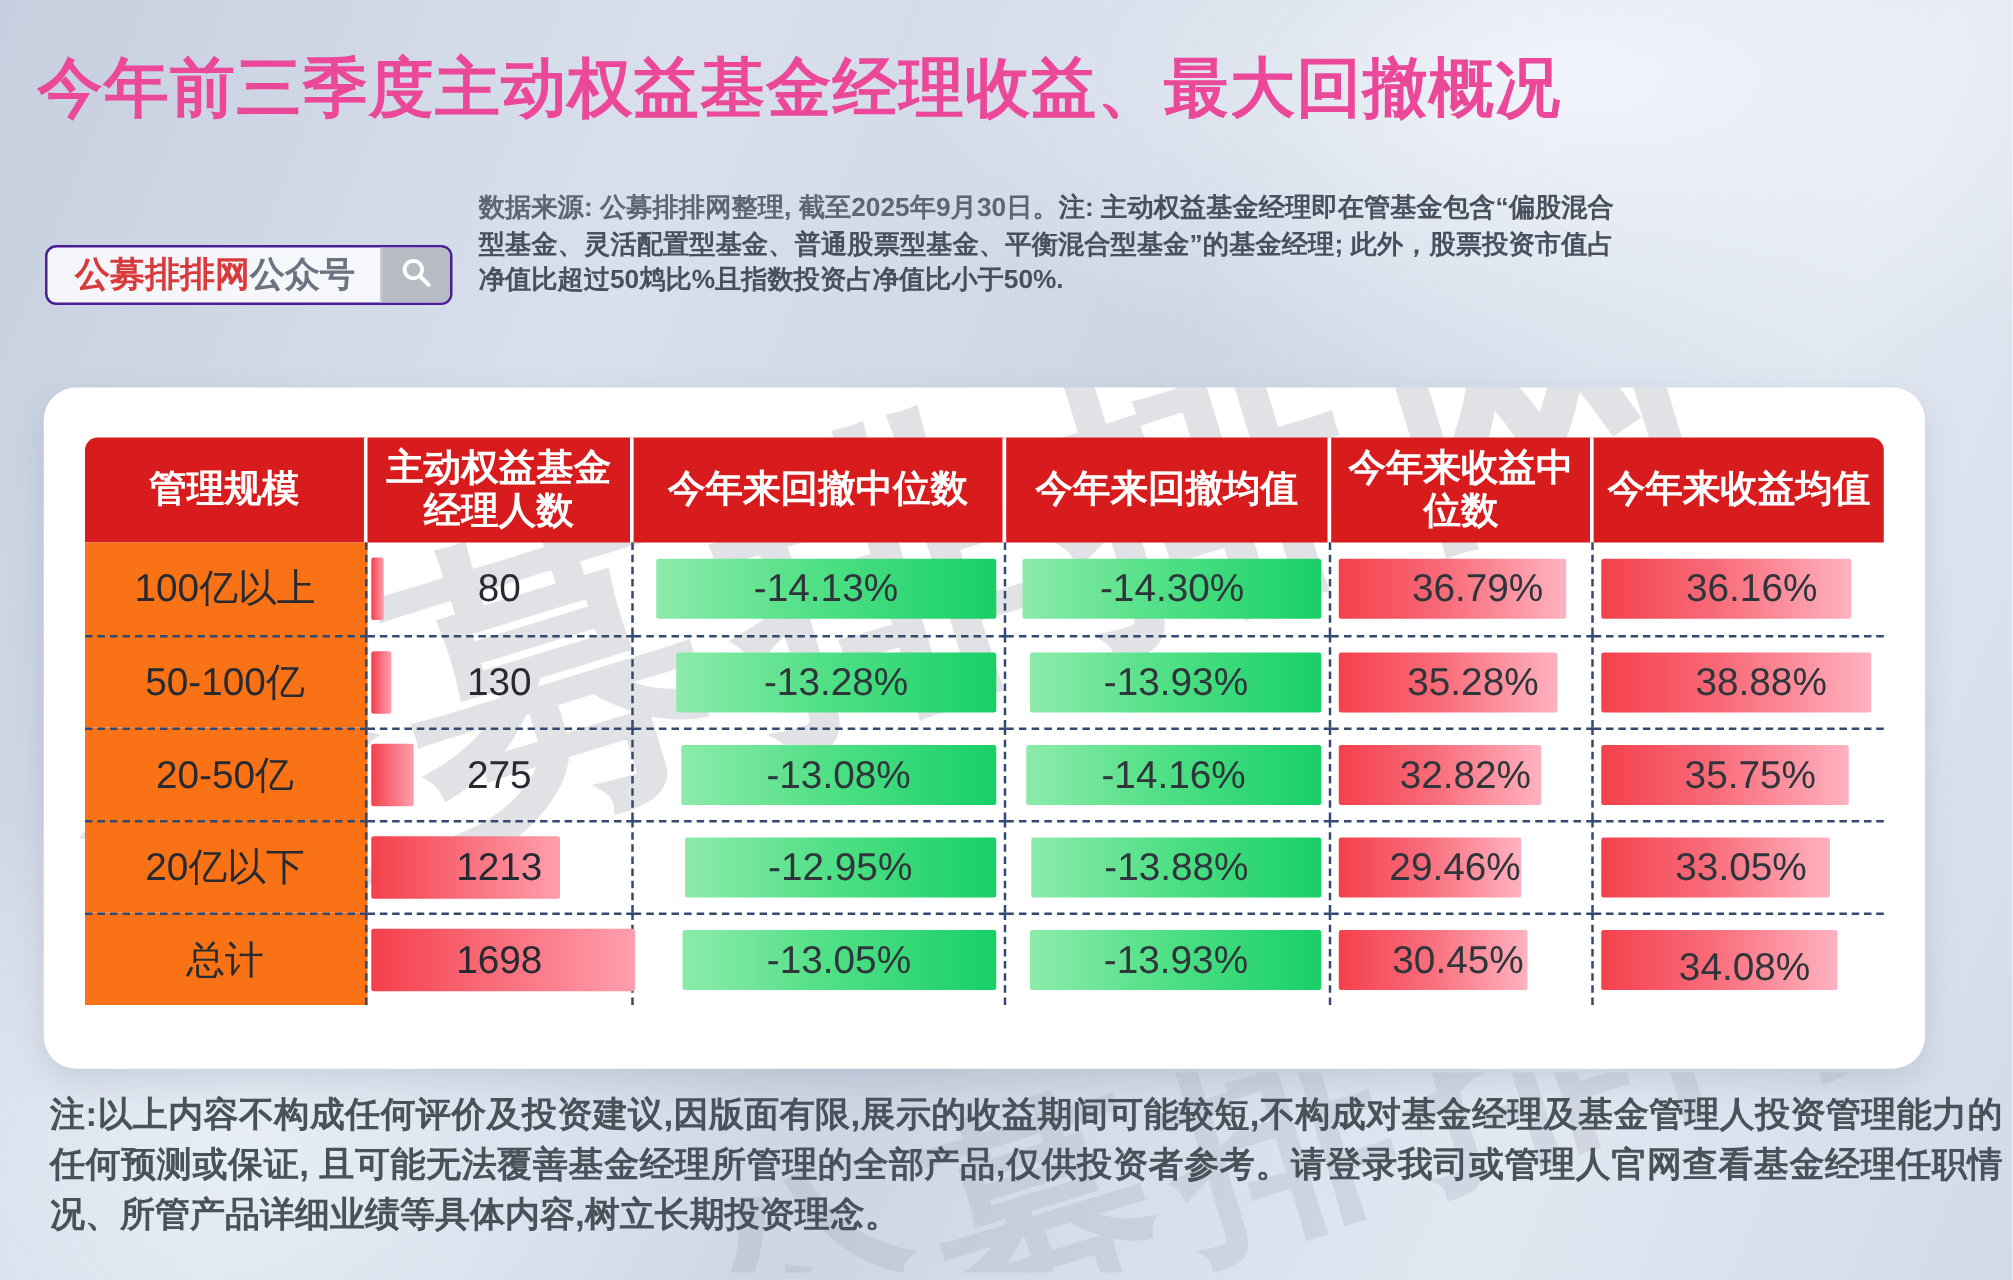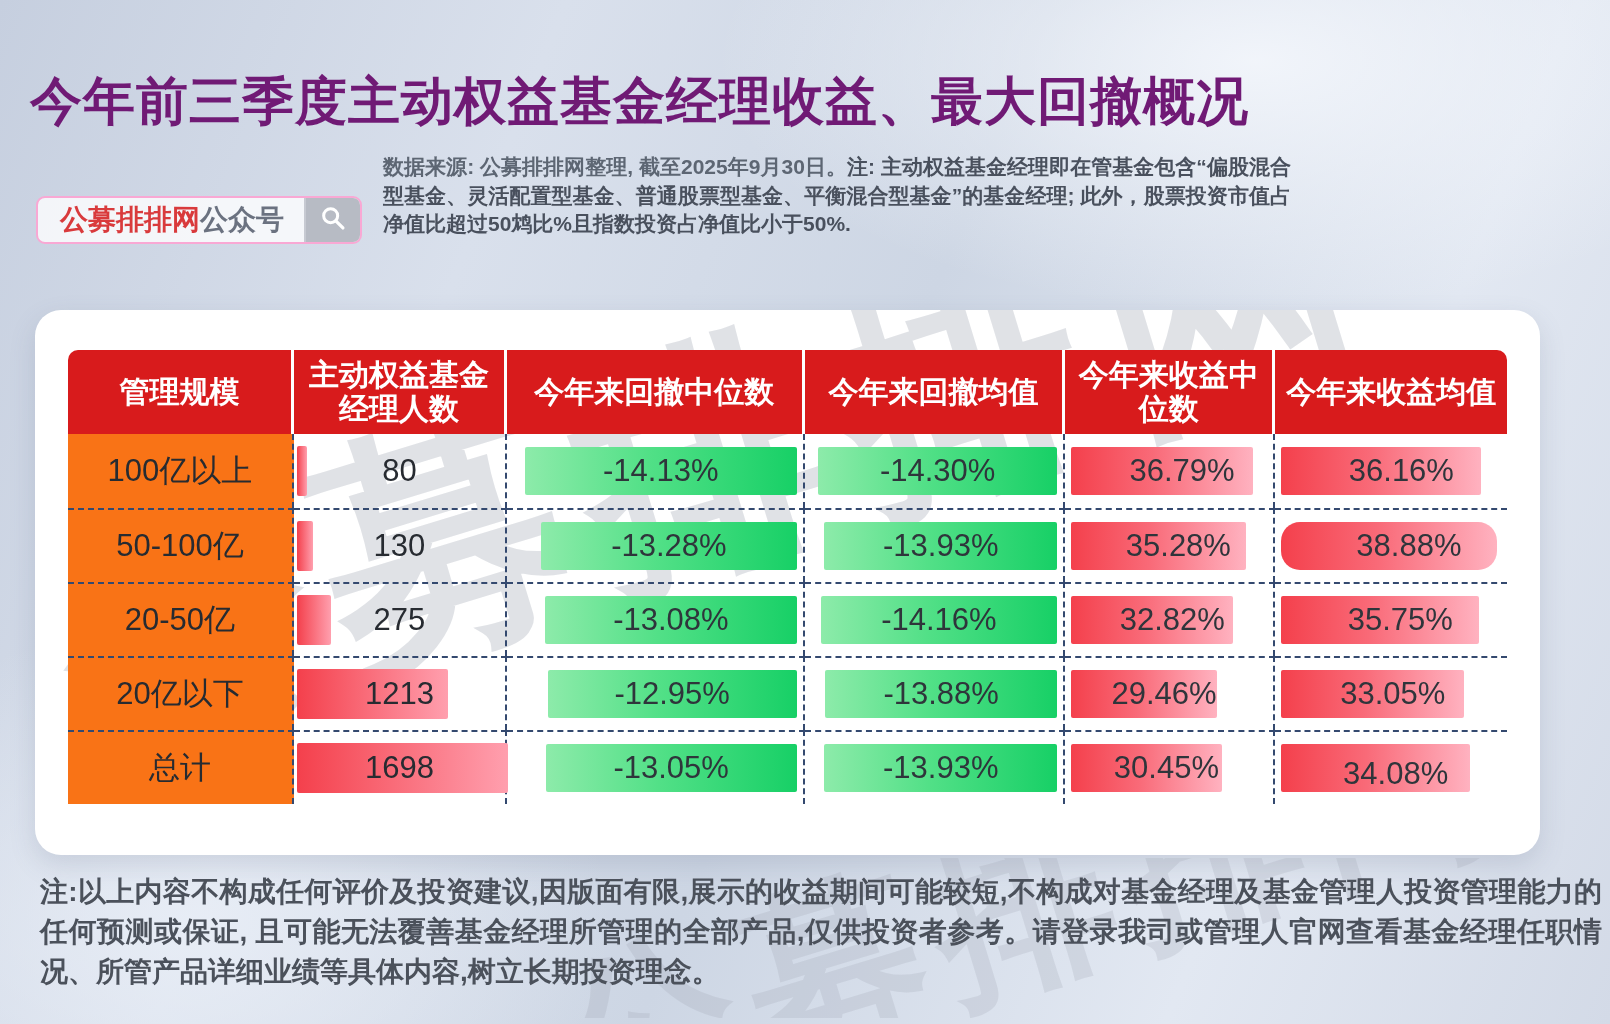--- a/index.html
+++ b/index.html
@@ -7,28 +7,28 @@
   body {
     font-family:"Liberation Sans","DejaVu Sans",sans-serif;
     background:
       radial-gradient(900px 420px at 78% 6%, rgba(244,247,252,.9), rgba(244,247,252,0) 60%),
       radial-gradient(700px 500px at 12% 90%, rgba(235,240,248,.8), rgba(235,240,248,0) 60%),
       linear-gradient(112deg,#c6cfdf 0%,#d9e0ec 28%,#cdd6e4 52%,#e2e8f2 78%,#d3dae7 100%);
     position:relative;
   }
 
   .page-title{
-    position:absolute; left:30px; top:67px; width:1550px;
-    font-size:52px; font-weight:800; color:#701a75; letter-spacing:1px;
+    position:absolute; left:30px; top:36px; width:1550px;
+    font-size:52px; font-weight:800; color:#ec4899; letter-spacing:1px;
   }
 
   
   .brand-box{
     position:absolute; left:36px; top:196px; width:326px; height:48px;
-    background:rgba(255,255,255,.78); border:2px solid #f9a8d4; border-radius:9px;
+    background:rgba(255,255,255,.78); border:2px solid #4c1d95; border-radius:9px;
     display:flex; align-items:center; overflow:hidden;
   }
   .brand-box .txt{ flex:1; padding-left:22px; font-size:28px; font-weight:700; white-space:nowrap; }
   .brand-box .brand{ color:#d93a3c; }
   .brand-box .suffix{ color:#6b7280; }
   .search-btn{
     width:56px; height:100%; background:#b7bbc4; border-left:2px solid #c7cad2;
     display:flex; align-items:center; justify-content:center;
   }
 
@@ -181,21 +181,21 @@
         <div class="bar green" style="width: 94.5%;">
             <span>-13.93%</span>
           </div>
       </div>
       <div class="td">
         <div class="bar red" style="width: 88.9%;">
             <span>35.28%</span>
           </div>
       </div>
       <div class="td">
-        <div class="bar red" style="width: 98%; border-radius: 19px;">
+        <div class="bar red" style="width: 98%;">
             <span>38.88%</span>
           </div>
       </div>
     </div>
 
     <div class="tr body">
       <div class="td c1">20-50亿</div>
       <div class="td c2">
         <div class="countbar" style="width: 16.2%;"></div>
         <span class="num">275</span>

